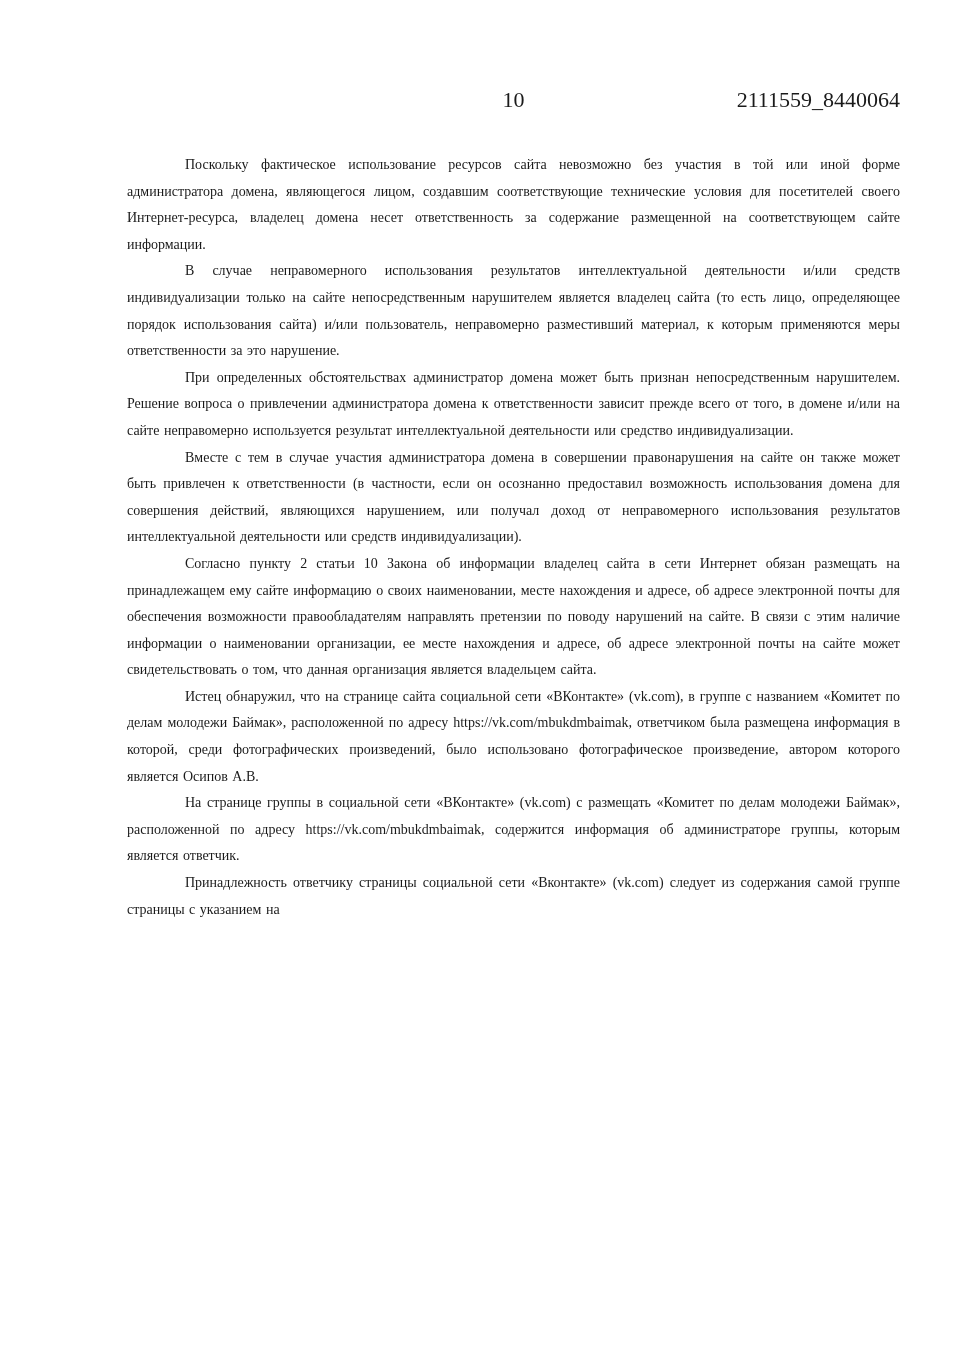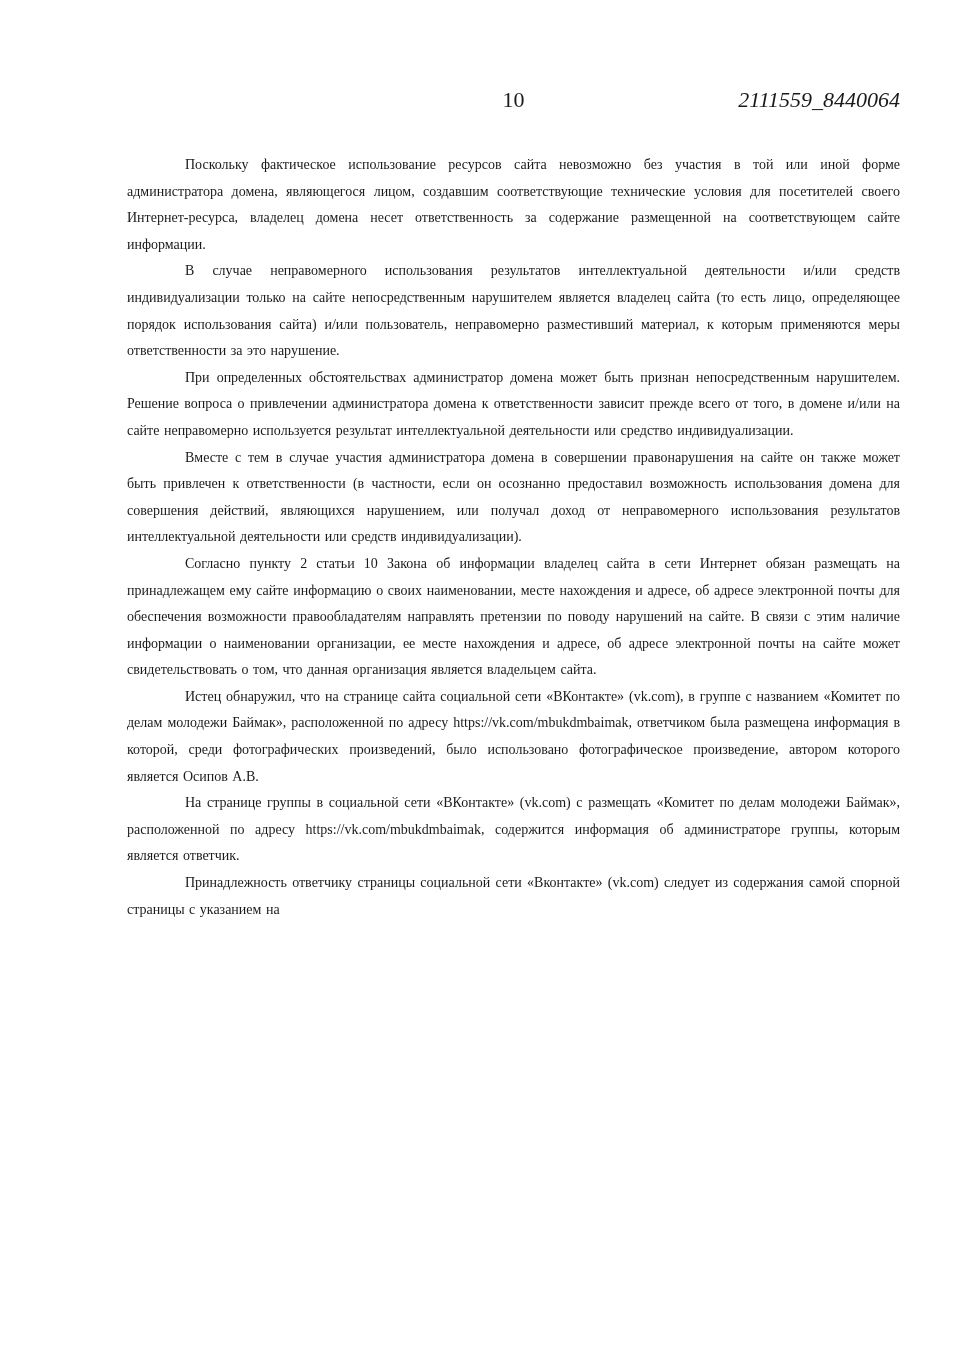--- a/index.html
+++ b/index.html
@@ -33,21 +33,20 @@
     position: absolute;
     left: 0;
     right: 0;
     text-align: center;
   }
   .document-id {
     position: absolute;
     right: 0;
     top: 0;
     text-align: right;
-    font-style: italic;
   }
   .doc-body {
     margin-top: 39px;
   }
   .doc-body p {
     margin: 0;
     padding: 0;
     font-size: 14px;
     line-height: 26.6px;
     text-align: justify;
@@ -67,17 +66,17 @@
     </div>
 
     <div class="doc-body">
       <p>Поскольку фактическое использование ресурсов сайта невозможно без участия в той или иной форме администратора домена, являющегося лицом, создавшим соответствующие технические условия для посетителей своего Интернет-ресурса, владелец домена несет ответственность за содержание размещенной на соответствующем сайте информации.</p>
       <p>В случае неправомерного использования результатов интеллектуальной деятельности и/или средств индивидуализации только на сайте непосредственным нарушителем является владелец сайта (то есть лицо, определяющее порядок использования сайта) и/или пользователь, неправомерно разместивший материал, к которым применяются меры ответственности за это нарушение.</p>
       <p>При определенных обстоятельствах администратор домена может быть признан непосредственным нарушителем. Решение вопроса о привлечении администратора домена к ответственности зависит прежде всего от того, в домене и/или на сайте неправомерно используется результат интеллектуальной деятельности или средство индивидуализации.</p>
       <p>Вместе с тем в случае участия администратора домена в совершении правонарушения на сайте он также может быть привлечен к ответственности (в частности, если он осознанно предоставил возможность использования домена для совершения действий, являющихся нарушением, или получал доход от неправомерного использования результатов интеллектуальной деятельности или средств индивидуализации).</p>
       <p>Согласно пункту 2 статьи 10 Закона об информации владелец сайта в сети Интернет обязан размещать на принадлежащем ему сайте информацию о своих наименовании, месте нахождения и адресе, об адресе электронной почты для обеспечения возможности правообладателям направлять претензии по поводу нарушений на сайте. В связи с этим наличие информации о наименовании организации, ее месте нахождения и адресе, об адресе электронной почты на сайте может свидетельствовать о том, что данная организация является владельцем сайта.</p>
       <p>Истец обнаружил, что на странице сайта социальной сети «ВКонтакте» (vk.com), в группе с названием «Комитет по делам молодежи Баймак», расположенной по адресу https://vk.com/mbukdmbaimak, ответчиком была размещена информация в которой, среди фотографических произведений, было использовано фотографическое произведение, автором которого является Осипов А.В.</p>
       <p>На странице группы в социальной сети «ВКонтакте» (vk.com) с размещать «Комитет по делам молодежи Баймак», расположенной по адресу https://vk.com/mbukdmbaimak, содержится информация об администраторе группы, которым является ответчик.</p>
-      <p>Принадлежность ответчику страницы социальной сети «Вконтакте» (vk.com) следует из содержания самой спорной страницы с указанием на</p>
+      <p>Принадлежность ответчику страницы социальной сети «Вконтакте» (vk.com) следует из содержания самой группе страницы с указанием на</p>
     </div>
 
   </div>
 </div>
 
 </body></html>

